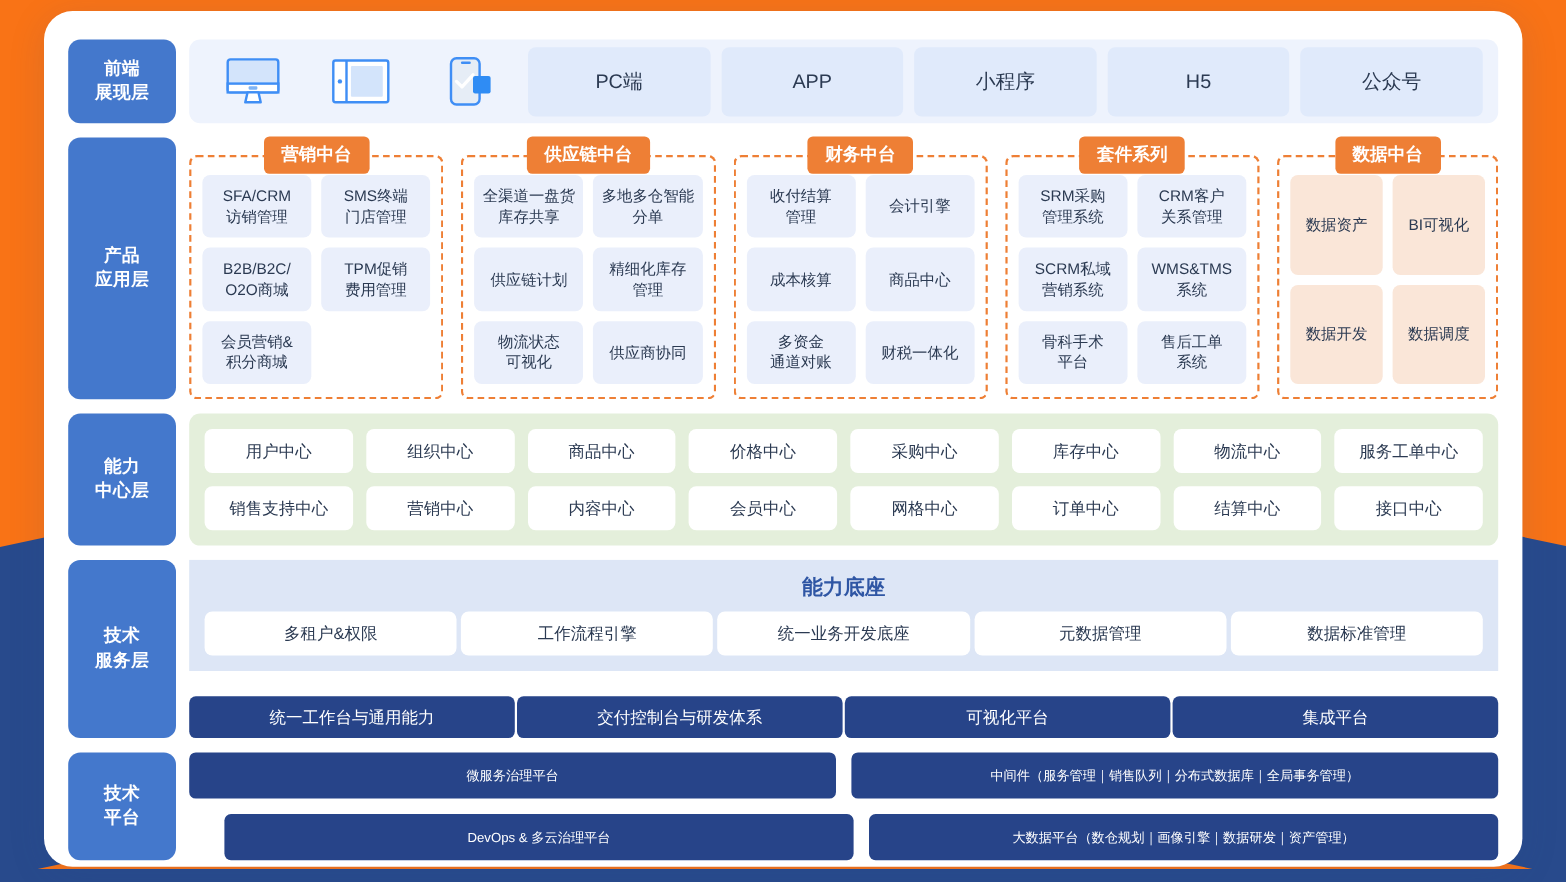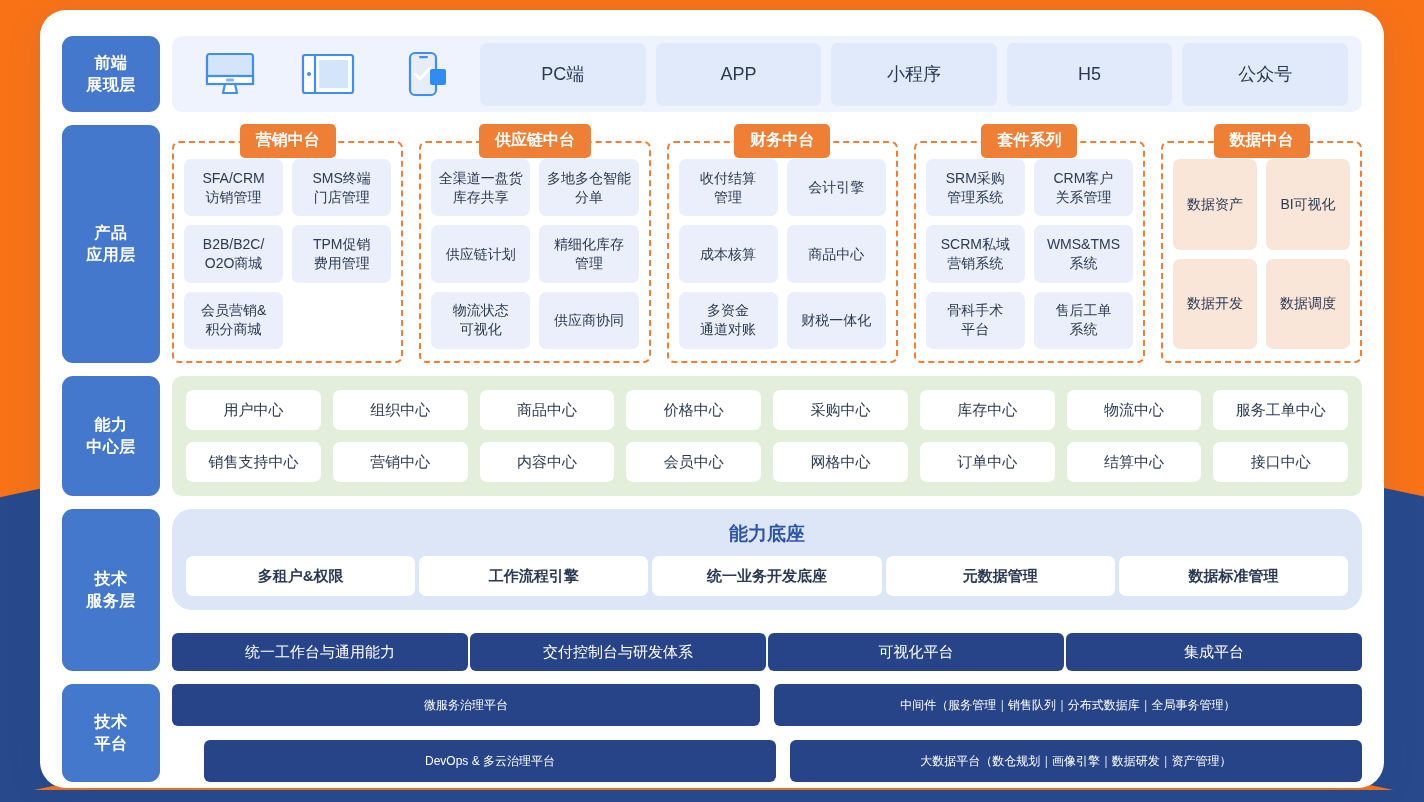--- a/index.html
+++ b/index.html
@@ -123,28 +123,28 @@
     border-radius: 7px;
     height: 40px;
     display: flex; align-items: center; justify-content: center;
     font-size: 15px; color: #2b3a52;
     white-space: nowrap;
   }
 
   
   .base-panel {
     background: #dde6f6;
-    border-radius: 20px;
+    border-radius: 0;
     padding: 9px 14px 14px;
   }
   .base-title {
     text-align: center; color: #2f56a4; font-weight: bold; font-size: 19px;
     padding: 3px 0 9px;
   }
-  .base-row { display: grid; grid-template-columns: repeat(5, 1fr); gap: 4px; font-weight: bold; }
+  .base-row { display: grid; grid-template-columns: repeat(5, 1fr); gap: 4px; }
   .base-chip {
     background: #fff; border-radius: 7px; height: 40px;
     display: flex; align-items: center; justify-content: center;
     font-size: 15px; color: #2b3a52;
   }
   .navy-row { display: grid; gap: 2px; margin-top: 23px; }
   .navy-row.r4 { grid-template-columns: repeat(4, 1fr); }
   .navy-chip {
     background: #274489; color: #fff;
     border-radius: 6px; height: 38px;

